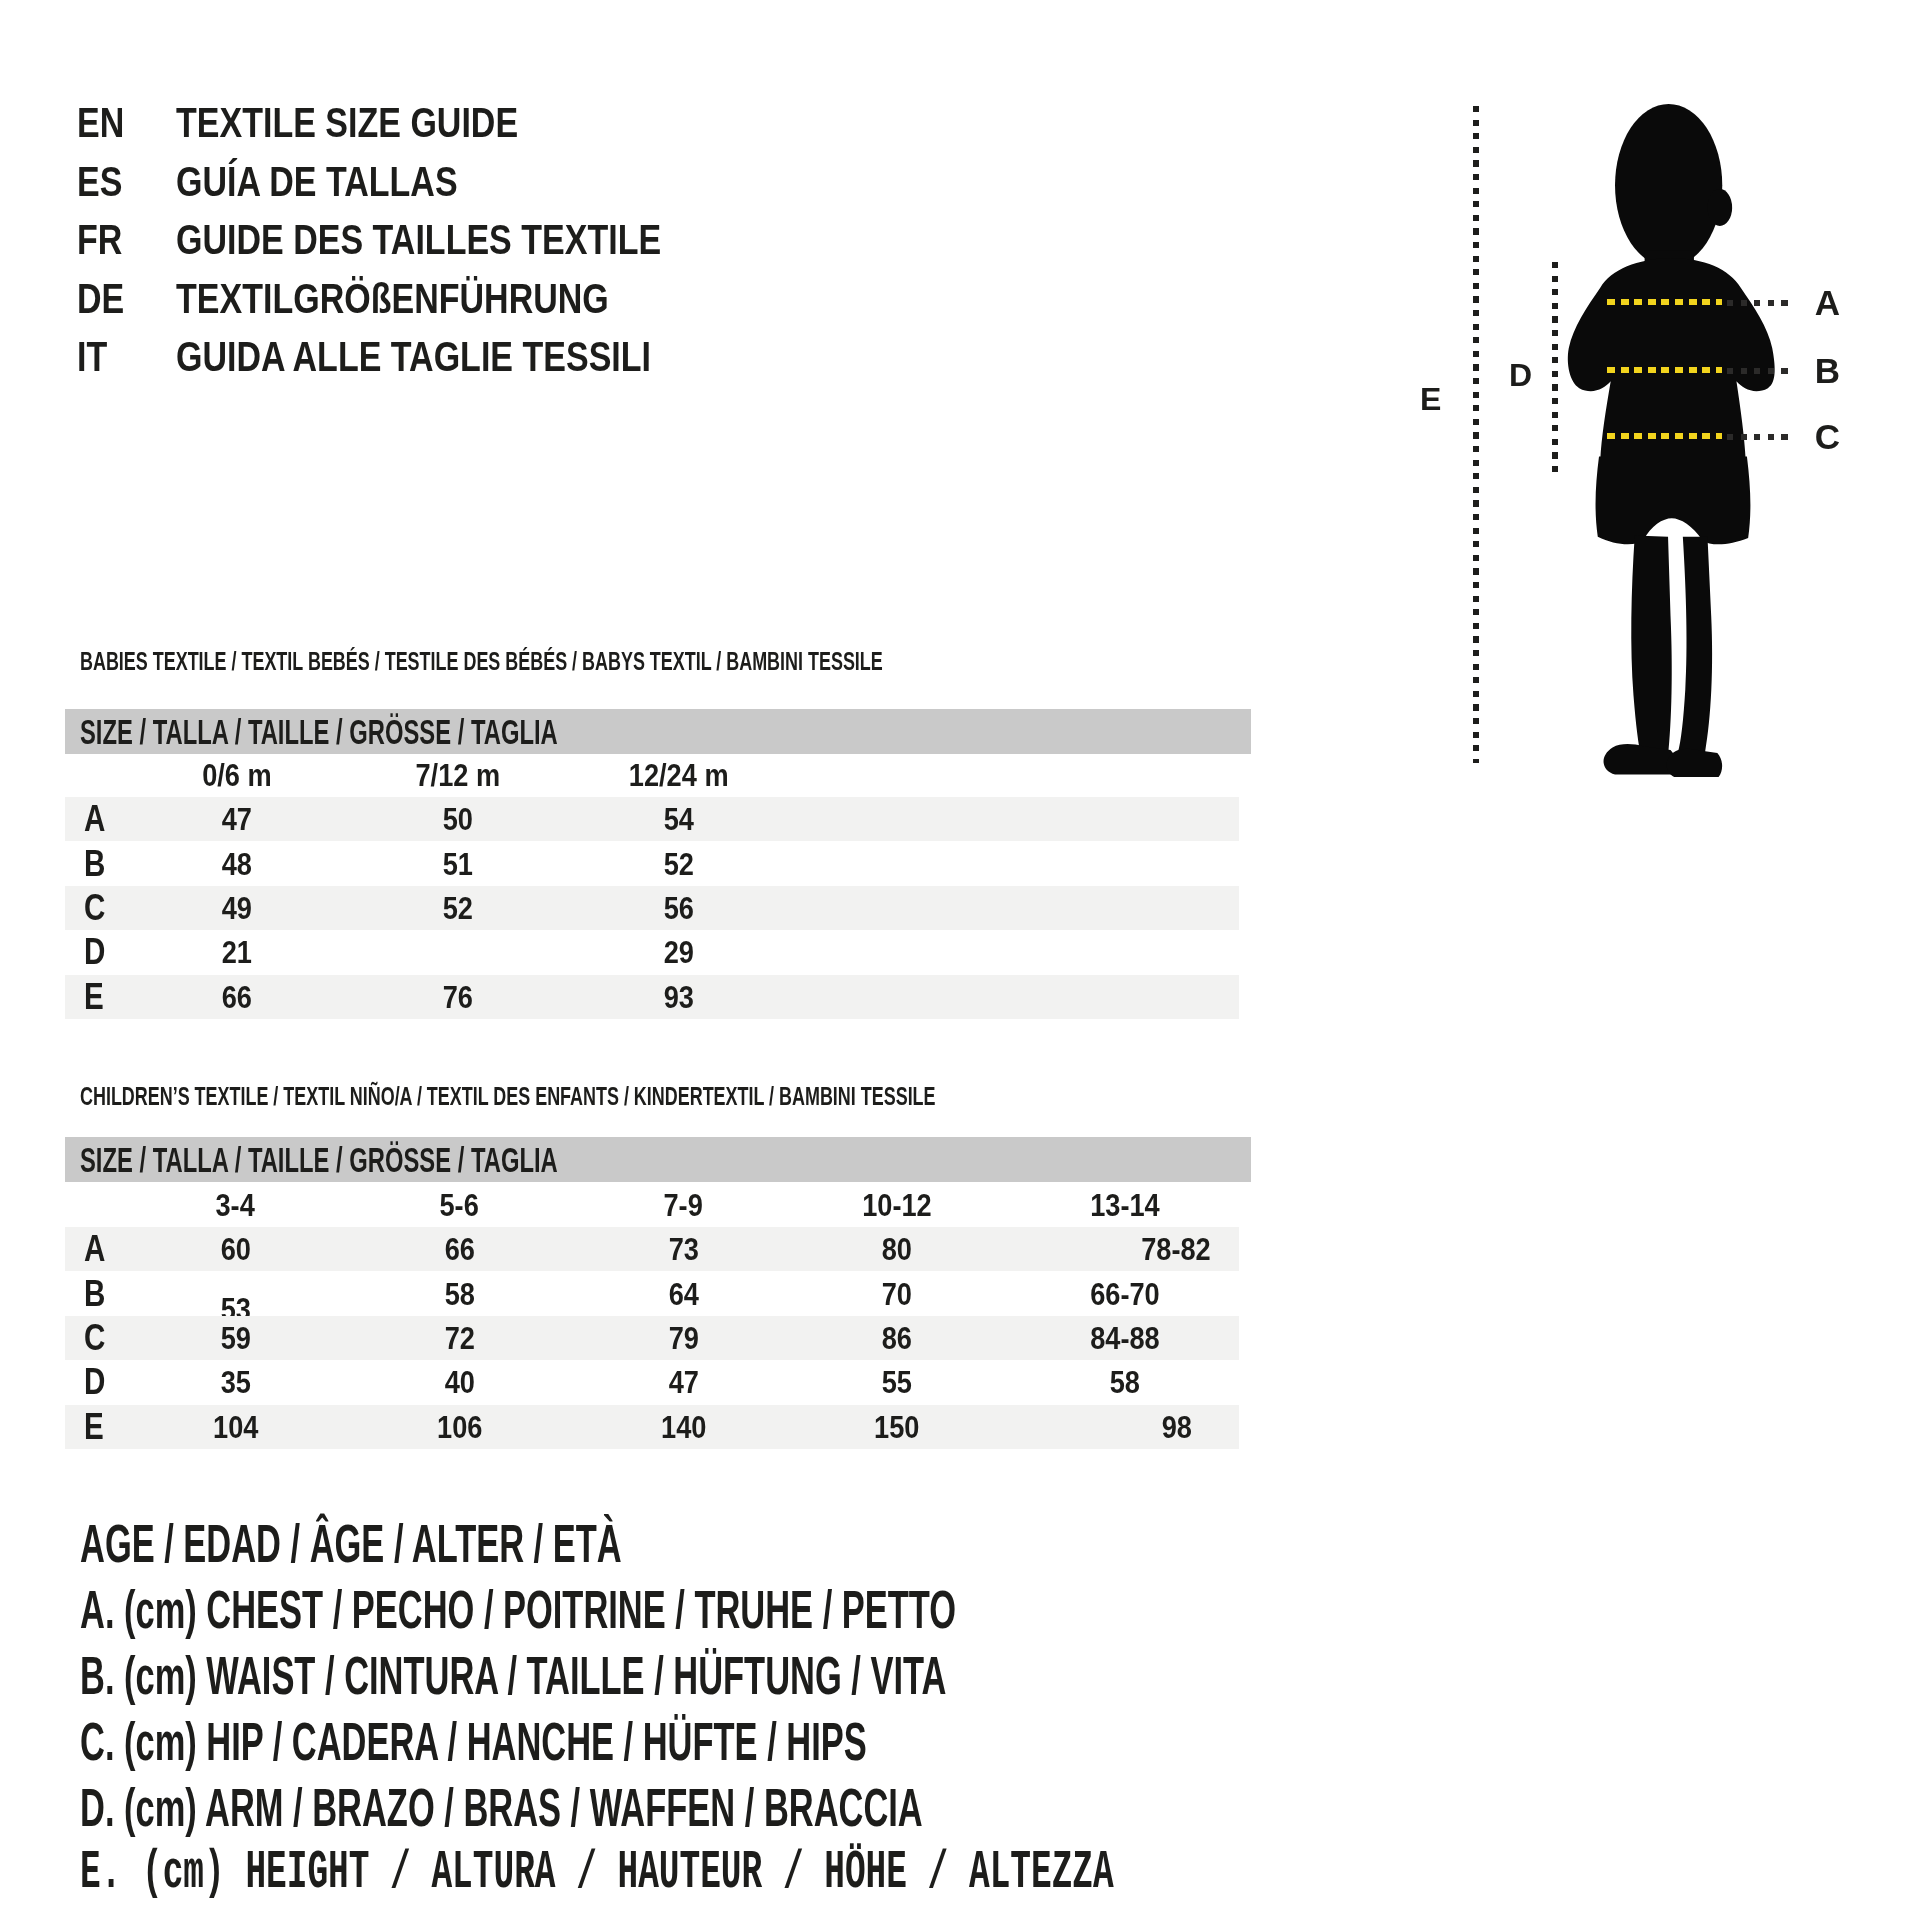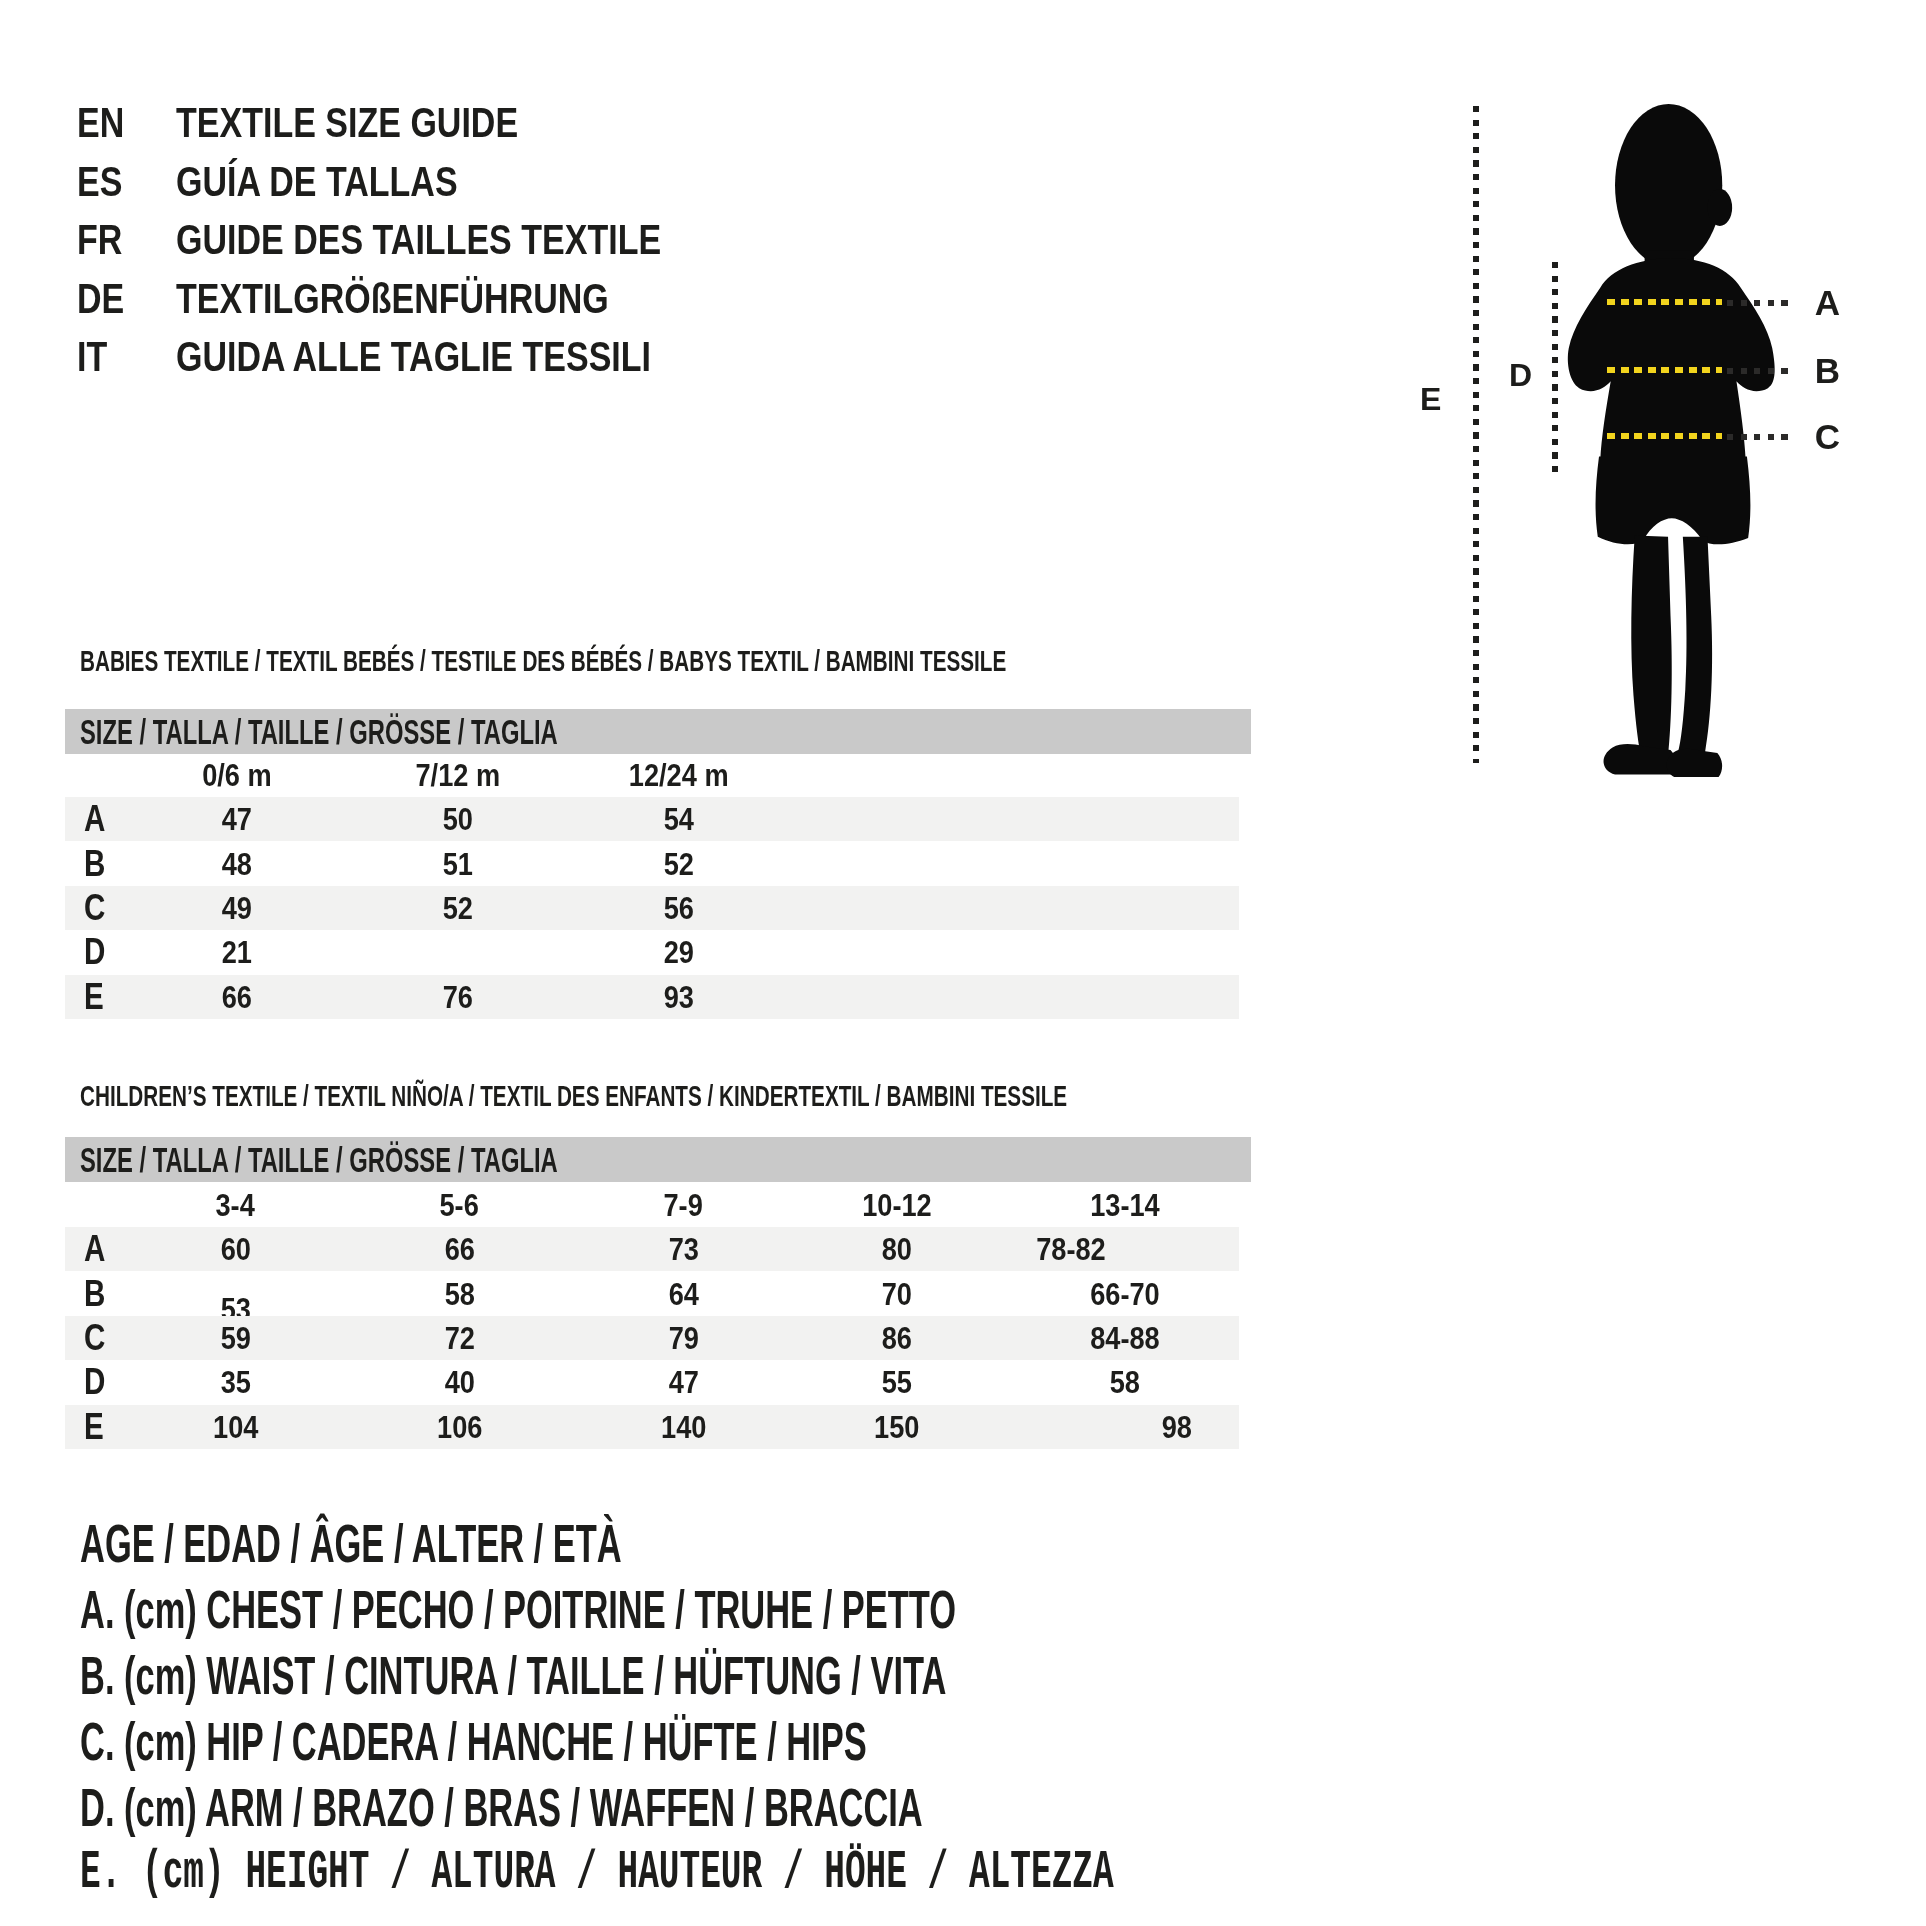--- a/index.html
+++ b/index.html
@@ -8,21 +8,21 @@
   .t{font-family:"Liberation Sans","DejaVu Sans",sans-serif;font-weight:700;color:#1d1d1b;white-space:nowrap;}
   .cx{display:inline-block;transform-origin:0 50%;}
   .cxc{display:inline-block;transform-origin:50% 50%;}
   .sx81{transform:scaleX(.81);}
   .sx69{transform:scaleX(.69);}
   .sx68{transform:scaleX(.68);}
   .sx65{transform:scaleX(.65);}
   .sx85{transform:scaleX(.85);}
   .sx80{transform:scaleX(.80);}
   .lang-row{height:42px;line-height:42px;font-size:42px;}
-  .heading{font-size:30px;line-height:38px;}
+  .heading{font-size:26px;line-height:38px;}
   .sizebar{background:#c9c9c9;height:45px;line-height:45px;font-size:35px;padding-left:15.4px;width:1171px;}
   .hdr-row,.data-row{width:1174px;height:44px;line-height:44px;}
   .hdr-row{height:41px;line-height:41px;}
   .stripe{background:#f2f2f1;}
   .cell{position:absolute;width:185px;text-align:center;font-size:32px;top:0;bottom:0;}
   .rowlbl{position:absolute;left:18.5px;width:55px;text-align:left;font-size:37px;top:0;bottom:0;}
   .legend-line{font-size:53px;line-height:39px;}
   .vdots{width:5.5px;background:repeating-linear-gradient(to bottom,#1d1d1b 0 6.2px,transparent 6.2px 13.6px);}
   .ydash{height:6.2px;background:repeating-linear-gradient(to right,#f2d41d 0 8px,transparent 8px 13.6px);}
   .kdash{height:5.5px;background:repeating-linear-gradient(to right,#2b2a29 0 6.2px,transparent 6.2px 13.6px);}
@@ -152,21 +152,21 @@
     <span class="cell" style="left:739px;"><span class="cxc sx85">10-12</span></span>
     <span class="cell" style="left:967px;"><span class="cxc sx85">13-14</span></span>
   </div>
 
   <div class="abs t data-row stripe" style="left:65px;top:1227px;">
     <span class="rowlbl"><span class="cx sx80">A</span></span>
     <span class="cell" style="left:78px;"><span class="cxc sx85">60</span></span>
     <span class="cell" style="left:302px;"><span class="cxc sx85">66</span></span>
     <span class="cell" style="left:526px;"><span class="cxc sx85">73</span></span>
     <span class="cell" style="left:739px;"><span class="cxc sx85">80</span></span>
-    <span class="cell" style="left:913px;"><span class="cxc sx85">78-82</span></span>
+    <span class="cell" style="left:967px;text-align:right;"><span class="cxc sx85">78-82</span></span>
   </div>
   <div class="abs t data-row" style="left:65px;top:1272px;">
     <span class="rowlbl"><span class="cx sx80">B</span></span>
     <span class="cell" style="left:78px;margin-top:15px;"><span class="cxc sx85">53</span></span>
     <span class="cell" style="left:302px;"><span class="cxc sx85">58</span></span>
     <span class="cell" style="left:526px;"><span class="cxc sx85">64</span></span>
     <span class="cell" style="left:739px;"><span class="cxc sx85">70</span></span>
     <span class="cell" style="left:967px;text-decoration:underline;"><span class="cxc sx85">66-70</span></span>
   </div>
   <div class="abs t data-row stripe" style="left:65px;top:1316px;">

